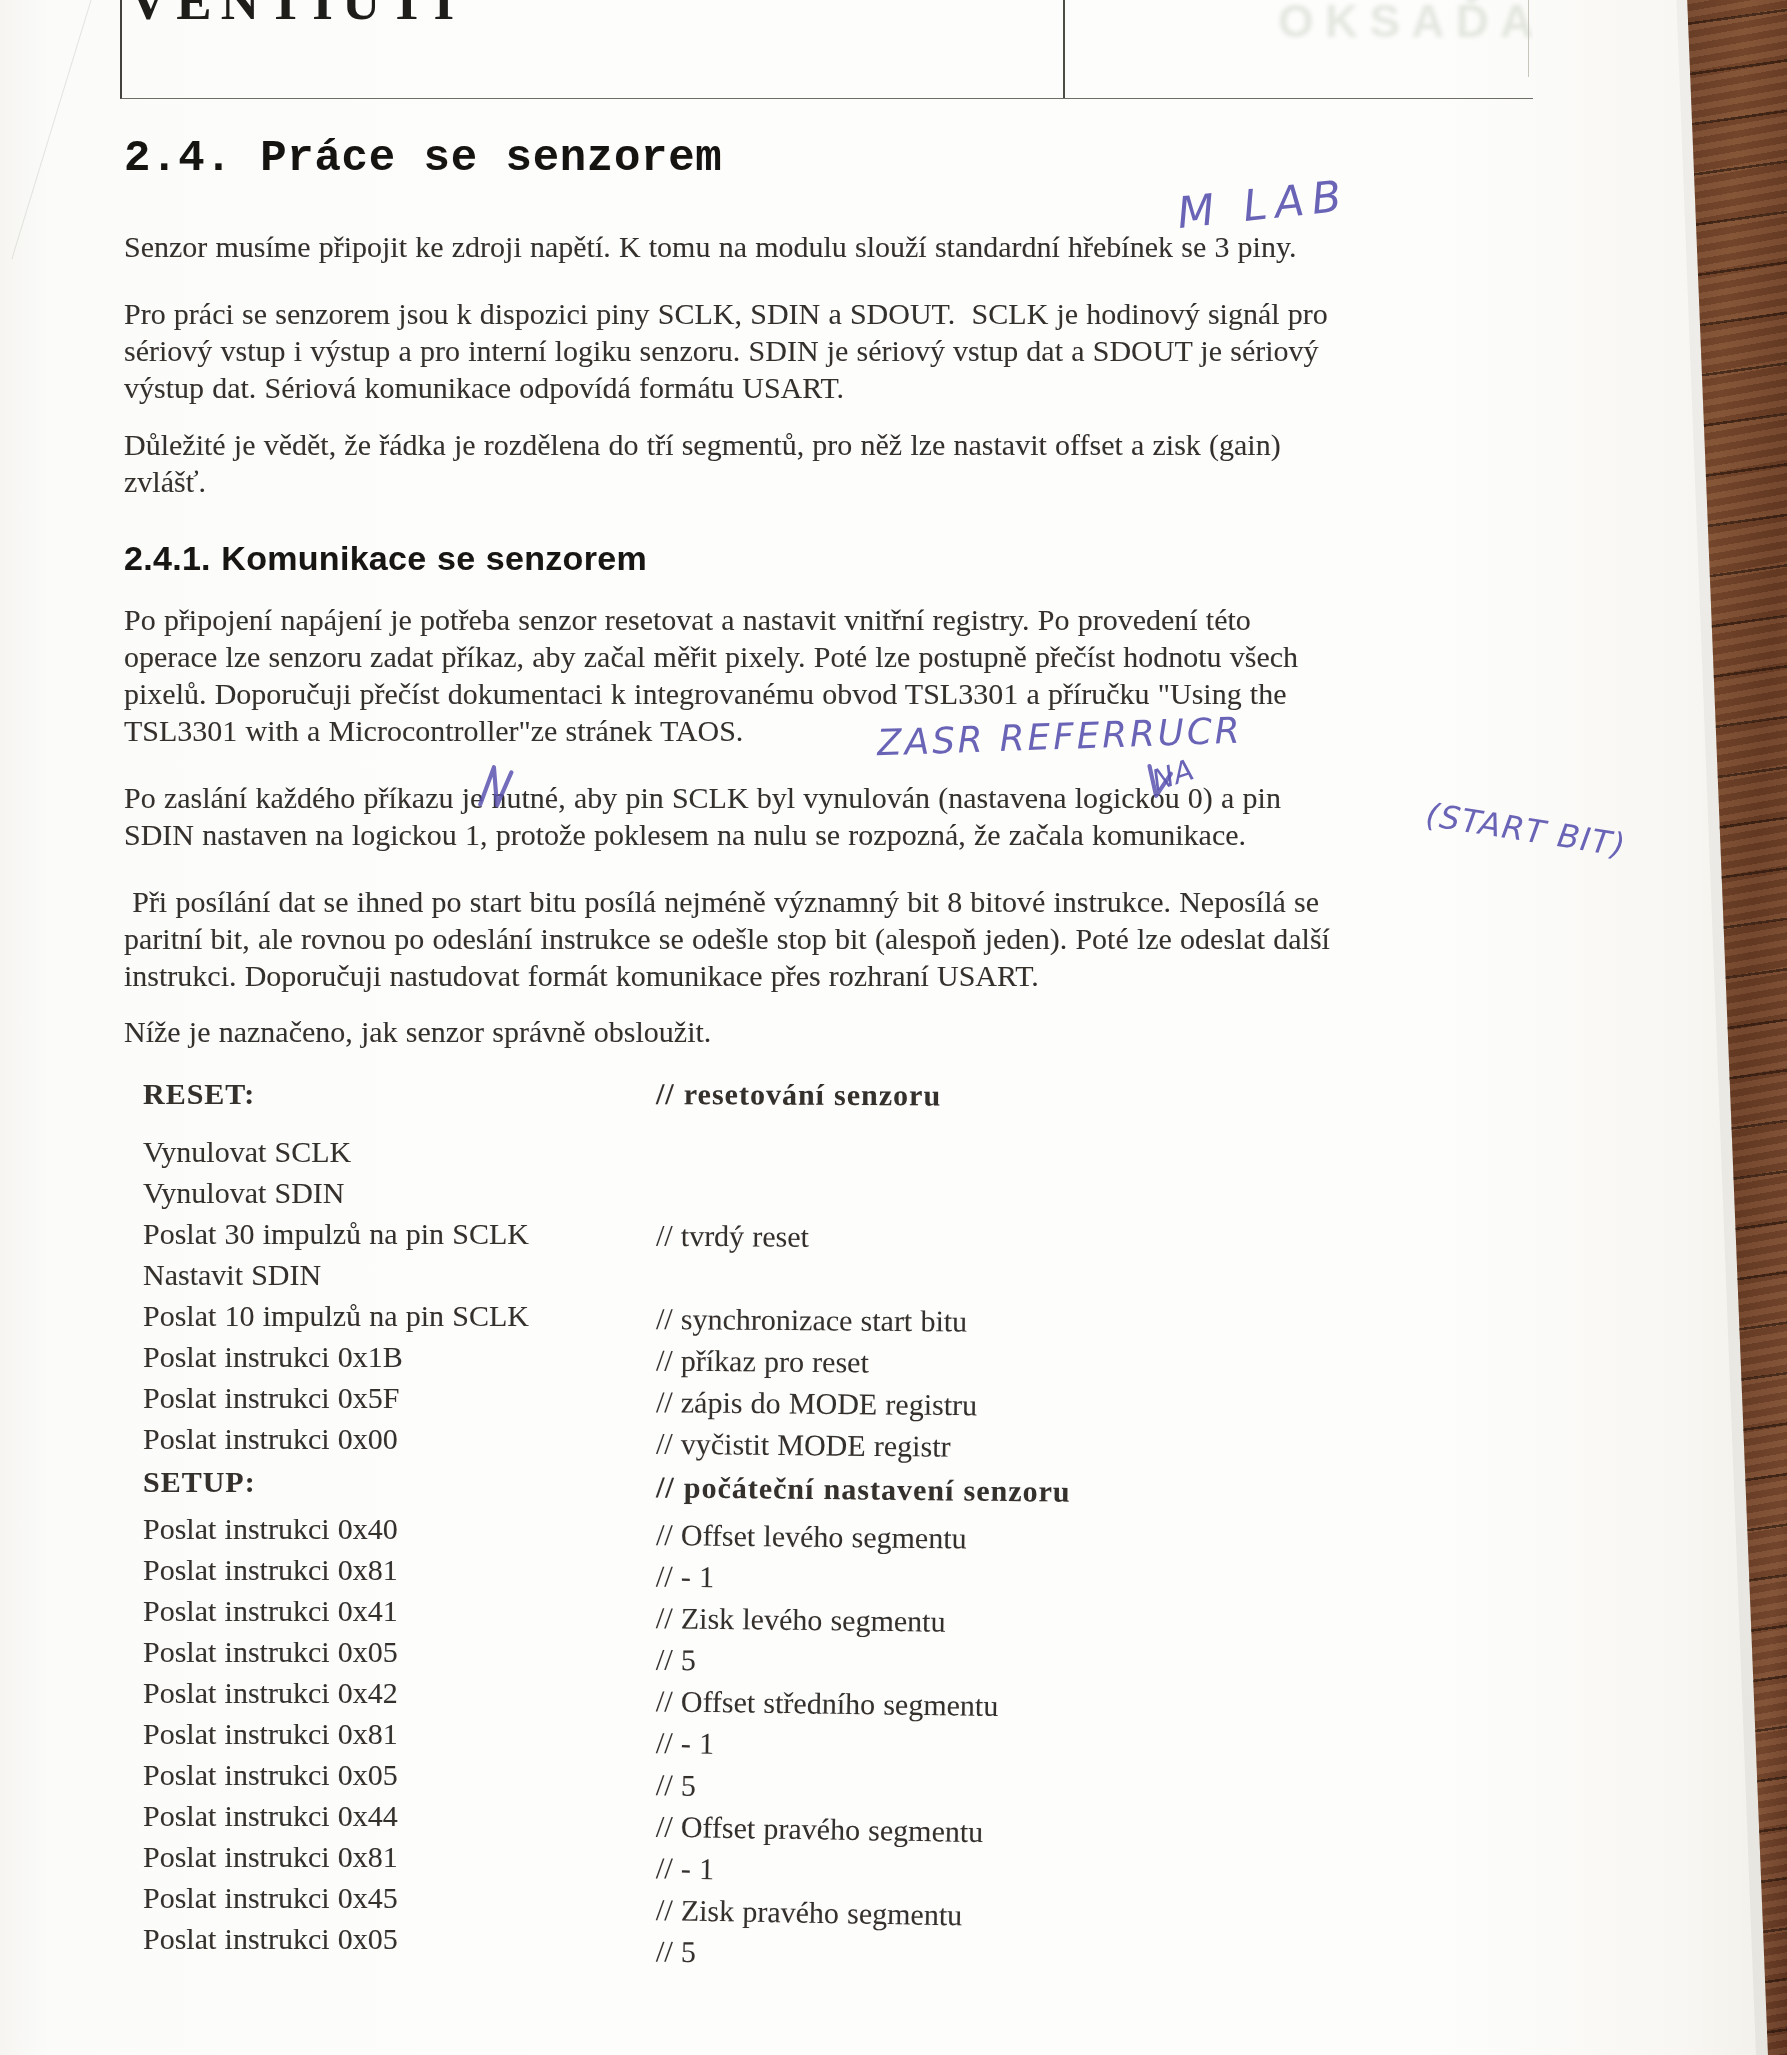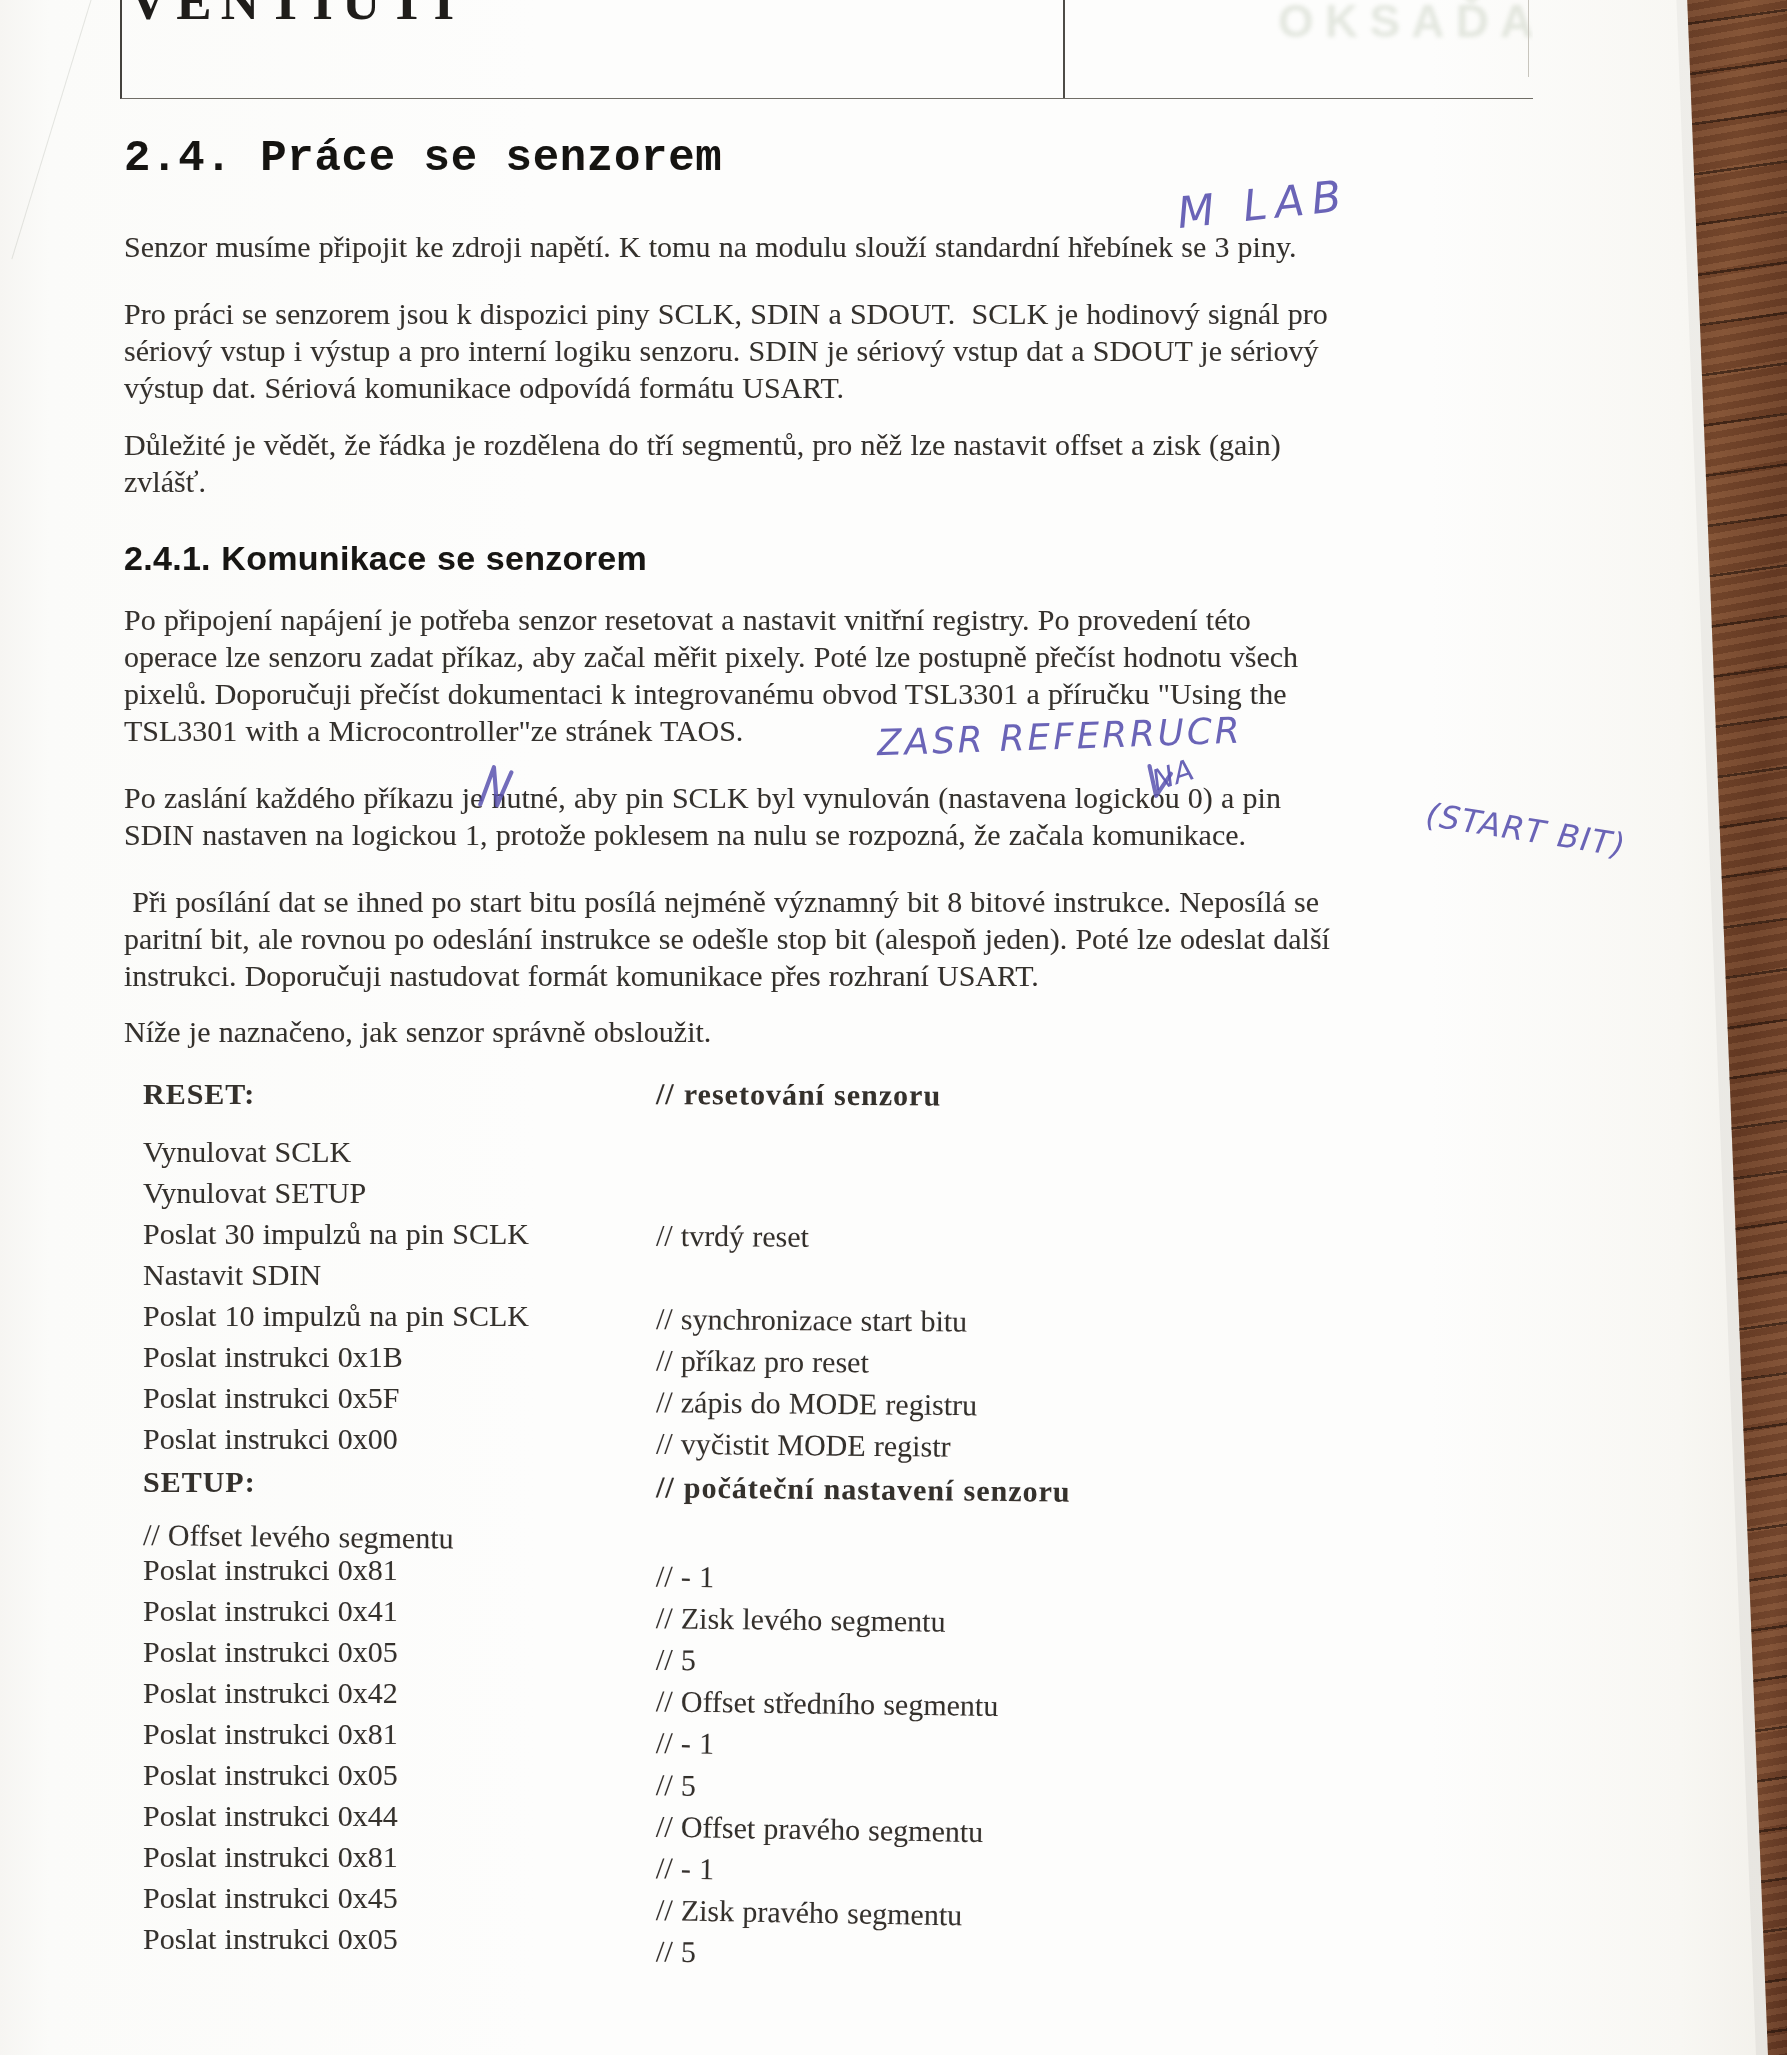--- a/index.html
+++ b/index.html
@@ -115,21 +115,21 @@
     <div class="listing">
         <div class="lrow head">
           <span class="cmd">RESET:</span>
           <span class="comment" style="transform: translateY(0px) rotate(0.3deg);">// resetování senzoru</span>
         </div>
         <div class="lrow gap">
           <span class="cmd">Vynulovat SCLK</span>
           <span class="comment" style="transform: translateY(0.6px) rotate(0.33deg);"></span>
         </div>
         <div class="lrow">
-          <span class="cmd">Vynulovat SETUP</span>
+          <span class="cmd">Vynulovat SDIN</span>
           <span class="comment" style="transform: translateY(1.2px) rotate(0.37deg);"></span>
         </div>
         <div class="lrow">
           <span class="cmd">Poslat 30 impulzů na pin SCLK</span>
           <span class="comment" style="transform: translateY(1.7px) rotate(0.41deg);">// tvrdý reset</span>
         </div>
         <div class="lrow">
           <span class="cmd">Nastavit SDIN</span>
           <span class="comment" style="transform: translateY(2.4px) rotate(0.44deg);"></span>
         </div>
@@ -147,20 +147,21 @@
         </div>
         <div class="lrow">
           <span class="cmd">Poslat instrukci 0x00</span>
           <span class="comment" style="transform: translateY(4.7px) rotate(0.58deg);">// vyčistit MODE registr</span>
         </div>
         <div class="lrow head">
           <span class="cmd">SETUP:</span>
           <span class="comment" style="transform: translateY(5.3px) rotate(0.61deg);">// počáteční nastavení senzoru</span>
         </div>
         <div class="lrow">
+          <span class="cmd">Poslat instrukci 0x40</span>
           <span class="comment" style="transform: translateY(6px) rotate(0.65deg);">// Offset levého segmentu</span>
         </div>
         <div class="lrow">
           <span class="cmd">Poslat instrukci 0x81</span>
           <span class="comment" style="transform: translateY(6.5px) rotate(0.69deg);">// - 1</span>
         </div>
         <div class="lrow">
           <span class="cmd">Poslat instrukci 0x41</span>
           <span class="comment" style="transform: translateY(7.1px) rotate(0.72deg);">// Zisk levého segmentu</span>
         </div>

